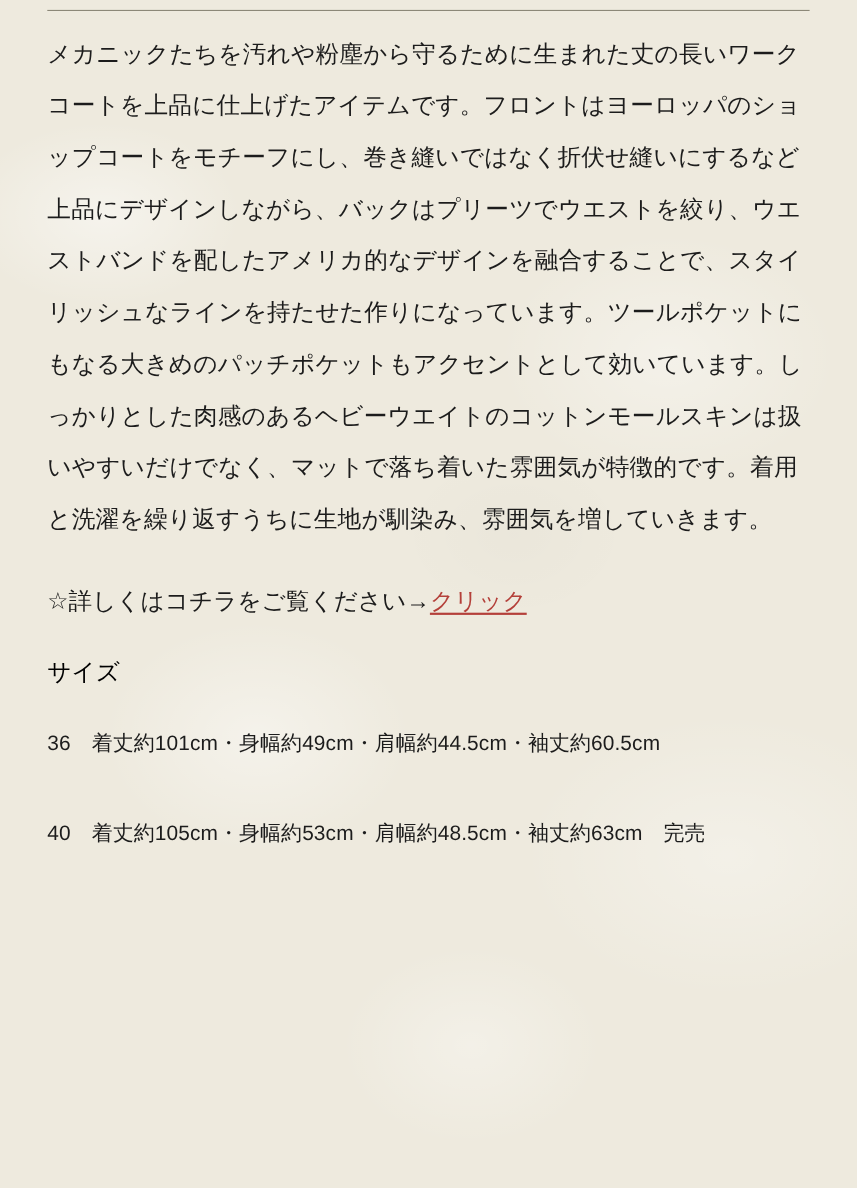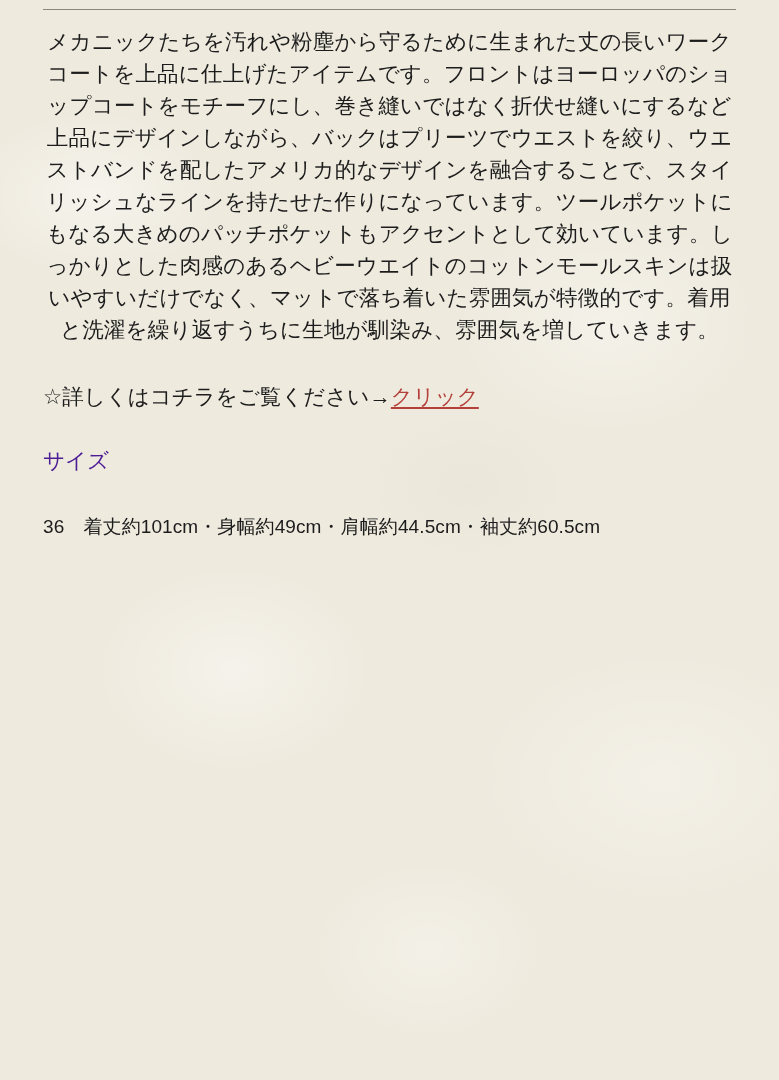--- a/index.html
+++ b/index.html
@@ -36,24 +36,24 @@
     height: 1px;
     background: #8c8878;
   }
   .content {
     position: relative;
     padding: 26px 43px 0 43px;
     box-sizing: border-box;
   }
   .body-paragraph {
     font-size: 21.5px;
-    line-height: 32px;
+    line-height: 47px;
     letter-spacing: 0.2px;
     margin: 0;
-    text-align: center;
+    text-align: left;
     color: #1c1c1c;
   }
   .spacer-lg { height: 34px; }
   .spacer-md { height: 30px; }
   .spacer-sm { height: 22px; }
   .link-line {
     font-size: 21.5px;
     line-height: 34px;
     margin: 0;
     color: #1c1c1c;
@@ -61,21 +61,21 @@
   .link-line a,
   .inline-link {
     color: #b4403a;
     text-decoration: underline;
     text-underline-offset: 3px;
   }
   .section-label {
     font-size: 21.5px;
     line-height: 34px;
     margin: 0;
-    color: #4c1d95;
+    color: #000000;
   }
   .size-line {
     font-size: 19px;
     line-height: 38px;
     margin: 0;
     color: #1c1c1c;
     letter-spacing: 0.1px;
   }
 </style>
 </head>
@@ -99,17 +99,18 @@
 
   <div class="spacer-md"></div>
 
   <p class="size-line">36　着丈約101cm・身幅約49cm・肩幅約44.5cm・袖丈約60.5cm</p>
 
   <div class="spacer-sm"></div>
 
 
   <div class="spacer-sm"></div>
 
+  <p class="size-line">40　着丈約105cm・身幅約53cm・肩幅約48.5cm・袖丈約63cm　完売</p>
 
   <div class="spacer-sm"></div>
 
 
 </div>
 
 </body></html>

